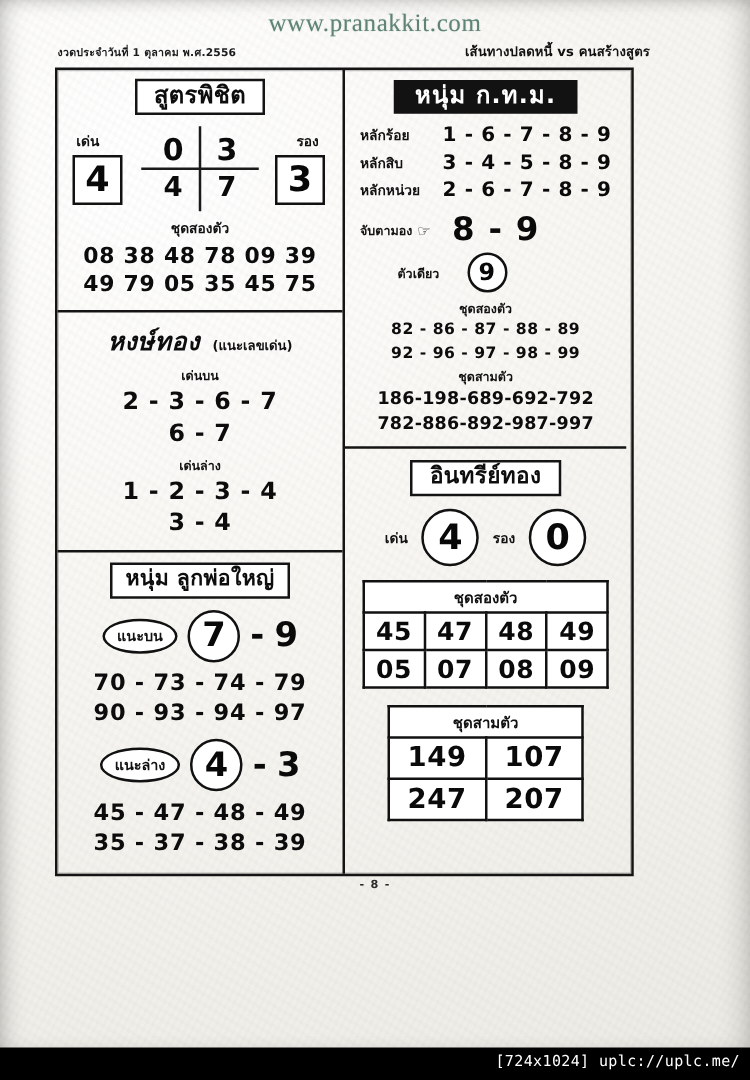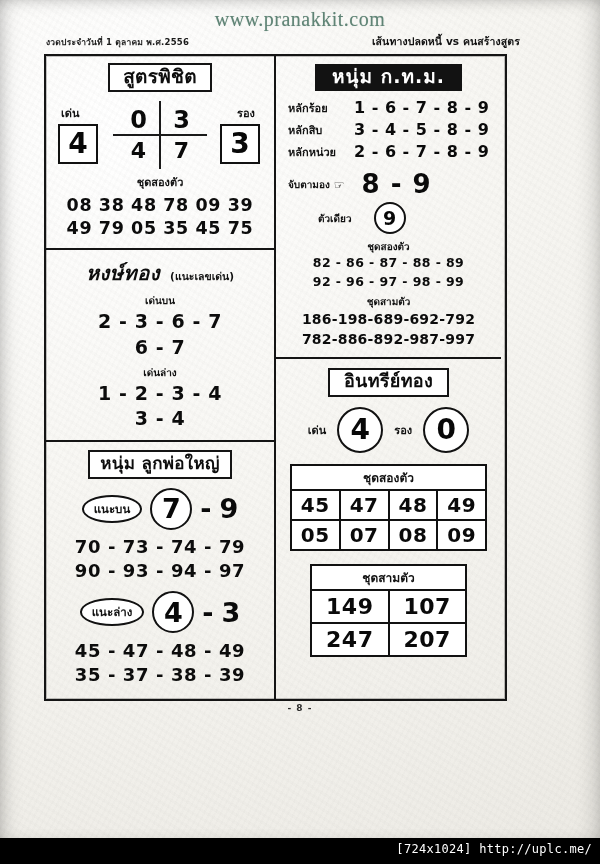--- a/index.html
+++ b/index.html
@@ -331,14 +331,14 @@
           </table>
       </div>
 
     </div>
   </div>
 
   <div class="page-no">- 8 -</div>
 </div>
 
 <div id="botbar">
-  <span class="tag">[724x1024] http://uplc.me/</span>
+  <span class="tag">[724x1024] uplc://uplc.me/</span>
 </div>
 
 </body></html>

